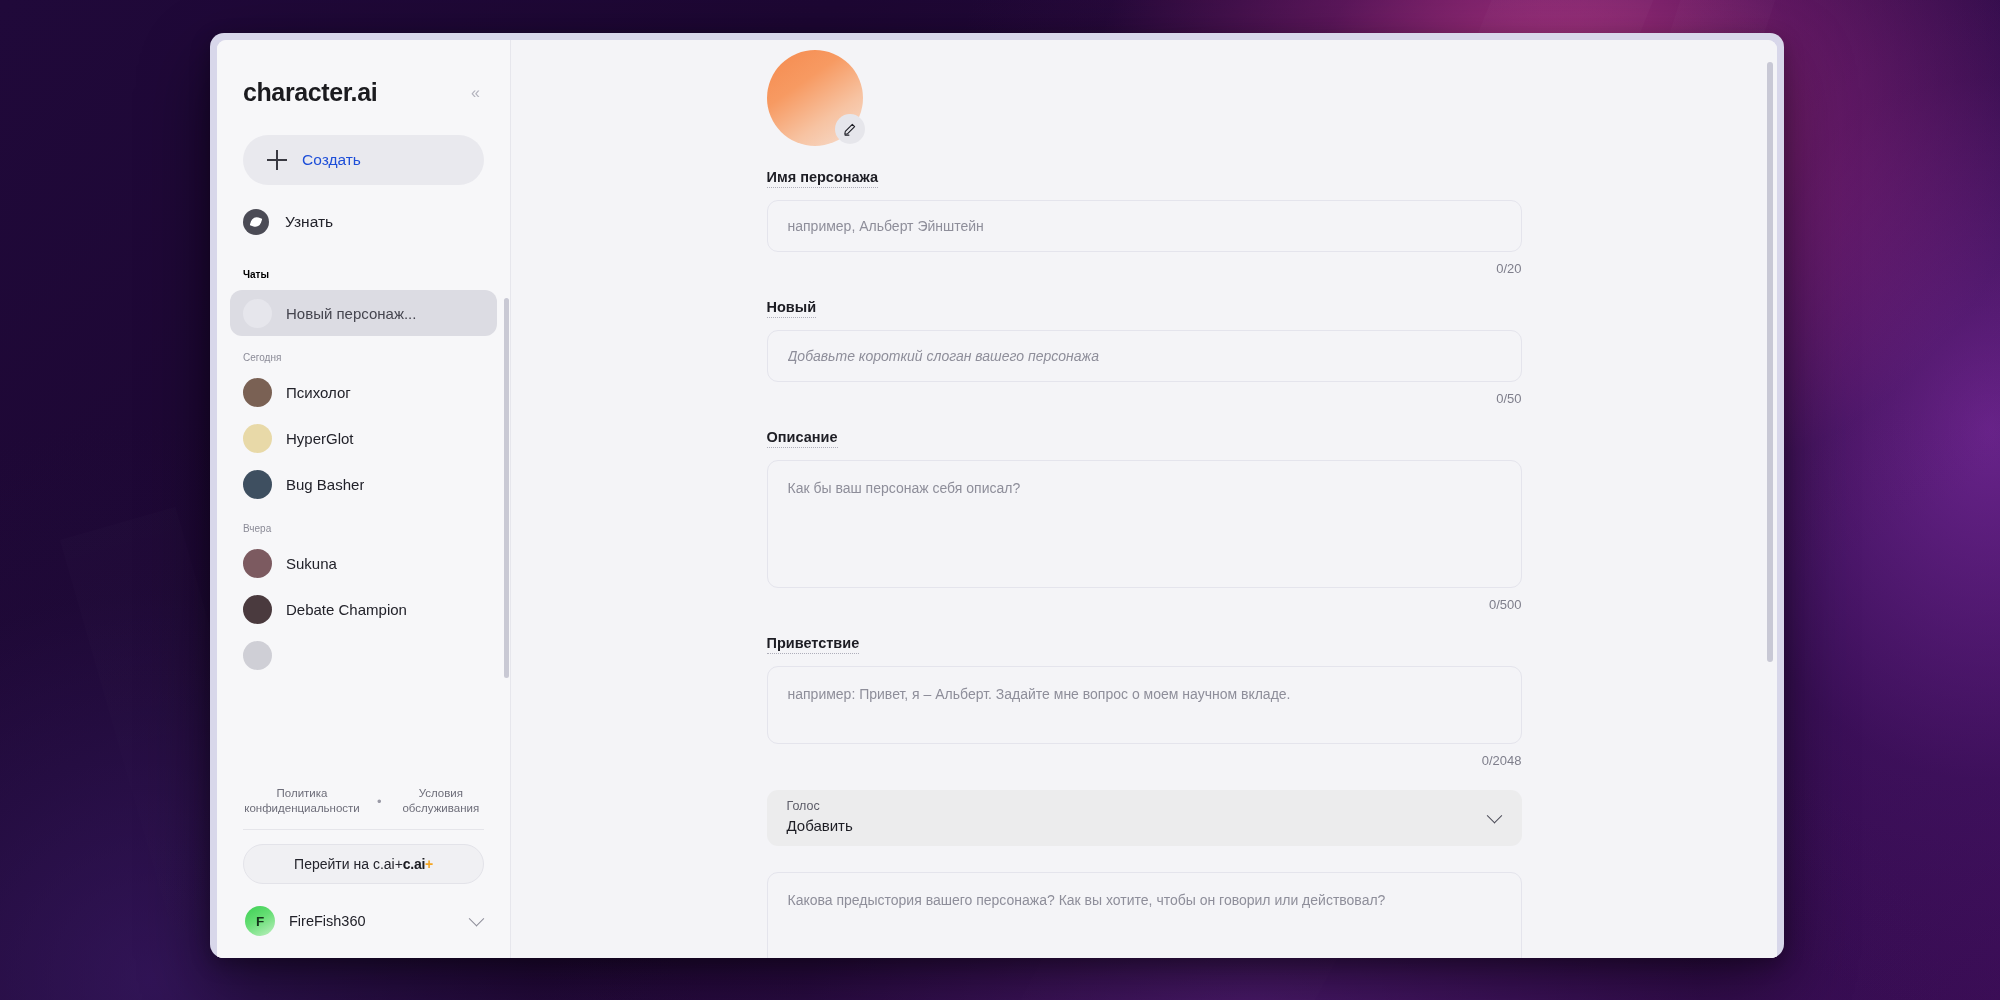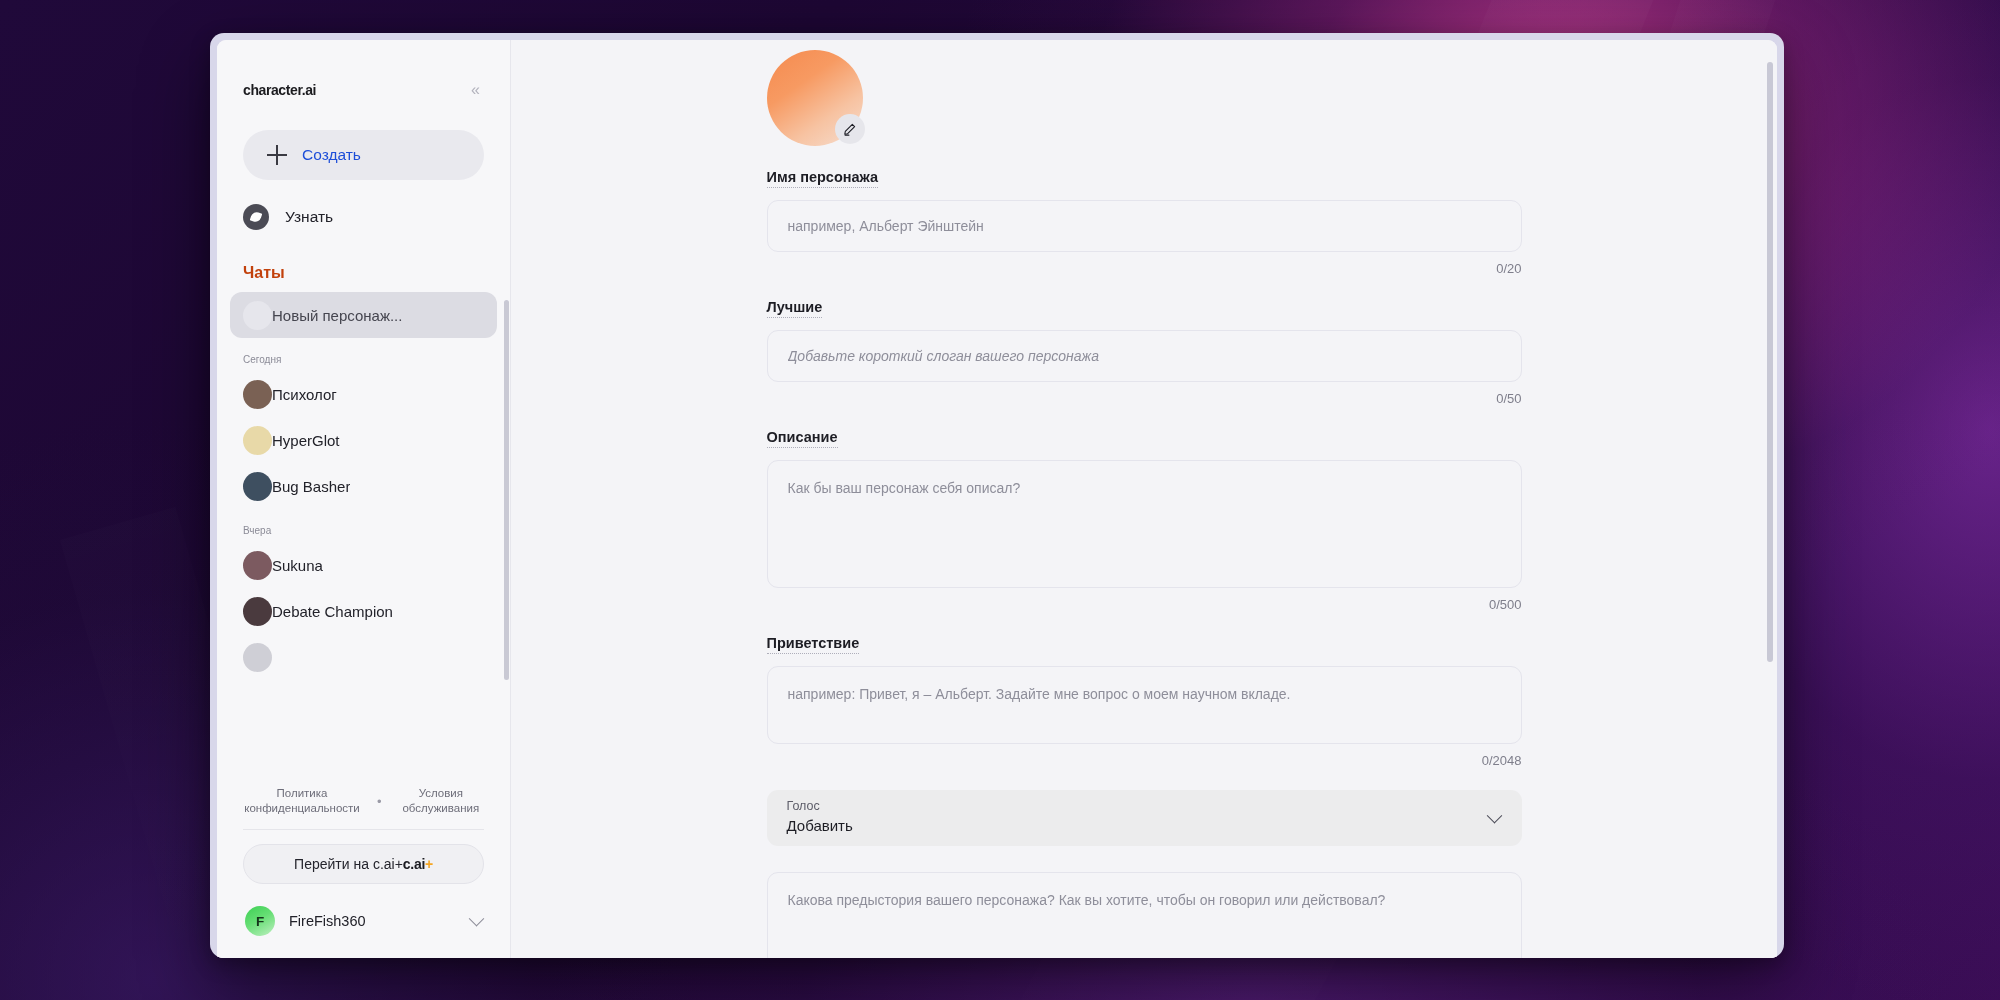--- a/index.html
+++ b/index.html
@@ -73,21 +73,21 @@
     border-right: 1px solid #e6e6ec;
   }
 
   .sb-head {
     display: flex;
     align-items: center;
     justify-content: space-between;
     padding: 38px 26px 0 26px;
   }
   .brand {
-    font-size: 14px;
+    font-size: 25px;
     font-weight: 700;
     letter-spacing: -0.4px;
     color: #1b1b1f;
   }
   .collapse-btn {
     color: #b3b3bd;
     font-size: 16px;
     line-height: 1;
     letter-spacing: -2px;
     cursor: pointer;
@@ -140,36 +140,37 @@
     display: block;
     width: 10px; height: 10px;
     background: #fff;
     border-radius: 60% 10% 60% 10%;
     transform: rotate(18deg);
   }
   .explore-label { font-size: 15.5px; color: #22222a; }
 
   .section-title {
     margin: 30px 26px 0 26px;
-    font-size: 16px;
+    font-size: 10px;
     font-weight: 600;
-    color: #c2410c;
+    color: #000000;
   }
 
   .chat-scroll {
     flex: 1 1 auto;
     overflow: hidden;
     position: relative;
     margin-top: 10px;
   }
   .chat-list { padding: 0 13px 8px 13px; }
 
   .chat-item {
     display: flex;
     align-items: center;
+    gap: 14px;
     height: 46px;
     padding: 0 13px;
     border-radius: 12px;
     cursor: pointer;
   }
   .chat-item.active { background: #dcdce3; }
   .chat-avatar {
     width: 29px; height: 29px;
     border-radius: 50%;
     flex: 0 0 auto;
@@ -478,21 +479,21 @@
             </div>
           </div>
 
           <div class="field">
             <div class="field-label">Имя персонажа</div>
             <input class="input-box h-name" type="text" placeholder="например, Альберт Эйнштейн" style="">
           </div>
           <div class="counter">0/20</div>
 
           <div class="field">
-            <div class="field-label">Лучшие</div>
+            <div class="field-label">Новый</div>
             <input class="input-box h-tag" type="text" placeholder="Добавьте короткий слоган вашего персонажа" style="">
           </div>
           <div class="counter">0/50</div>
 
           <div class="field">
             <div class="field-label">Описание</div>
             <textarea class="input-box h-desc" placeholder="Как бы ваш персонаж себя описал?" style=""></textarea>
           </div>
           <div class="counter">0/500</div>
 

